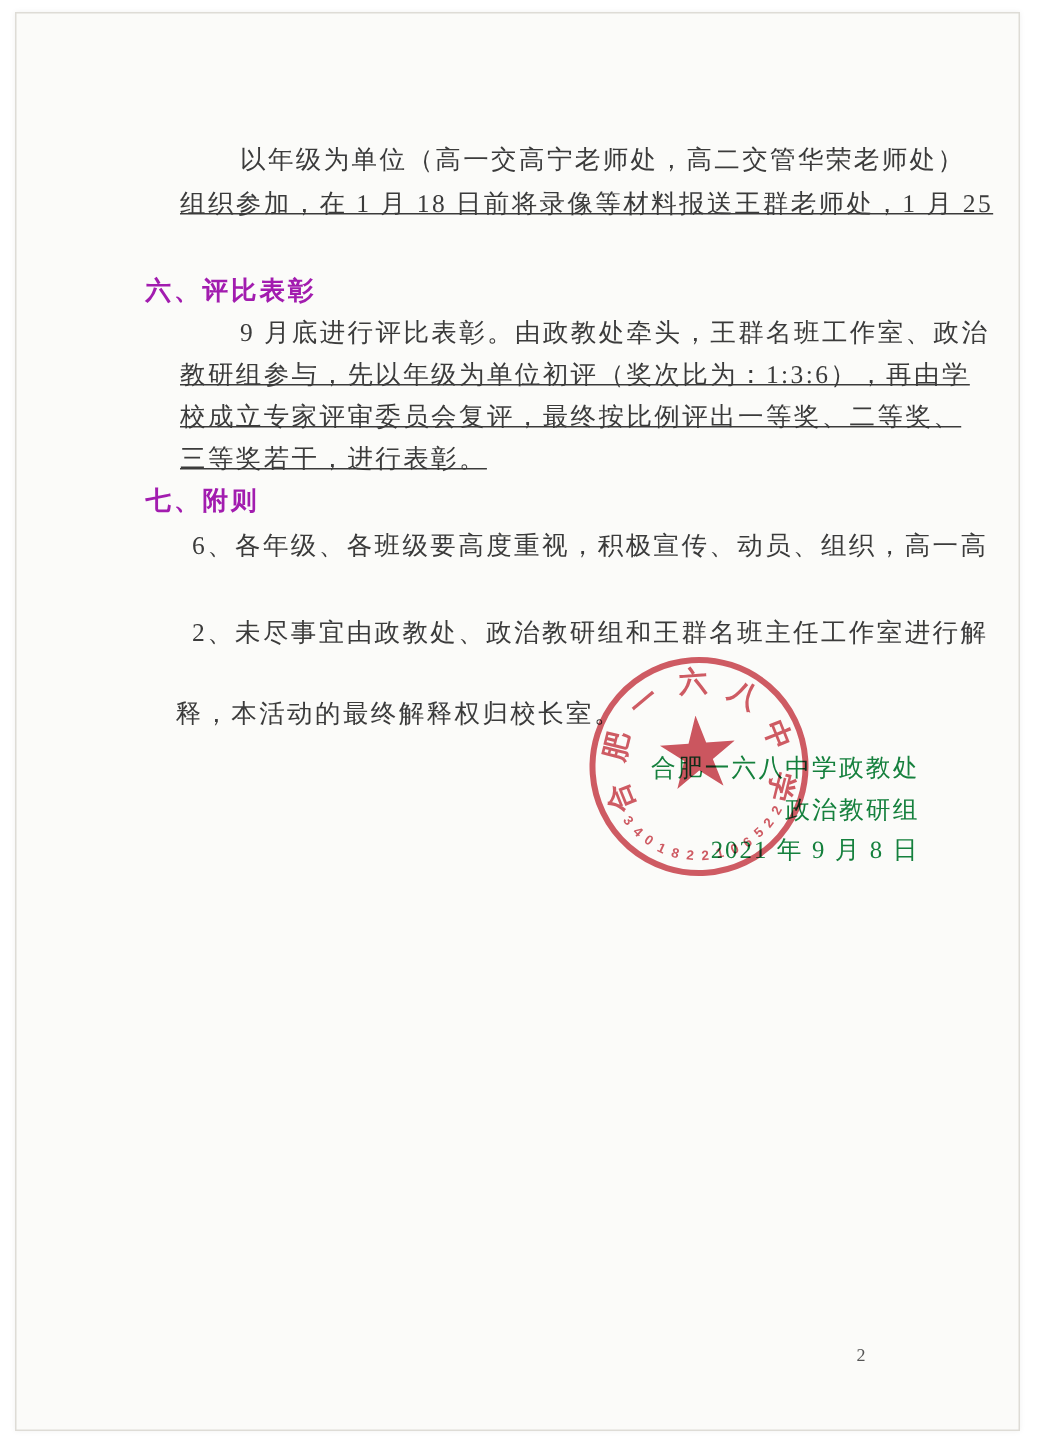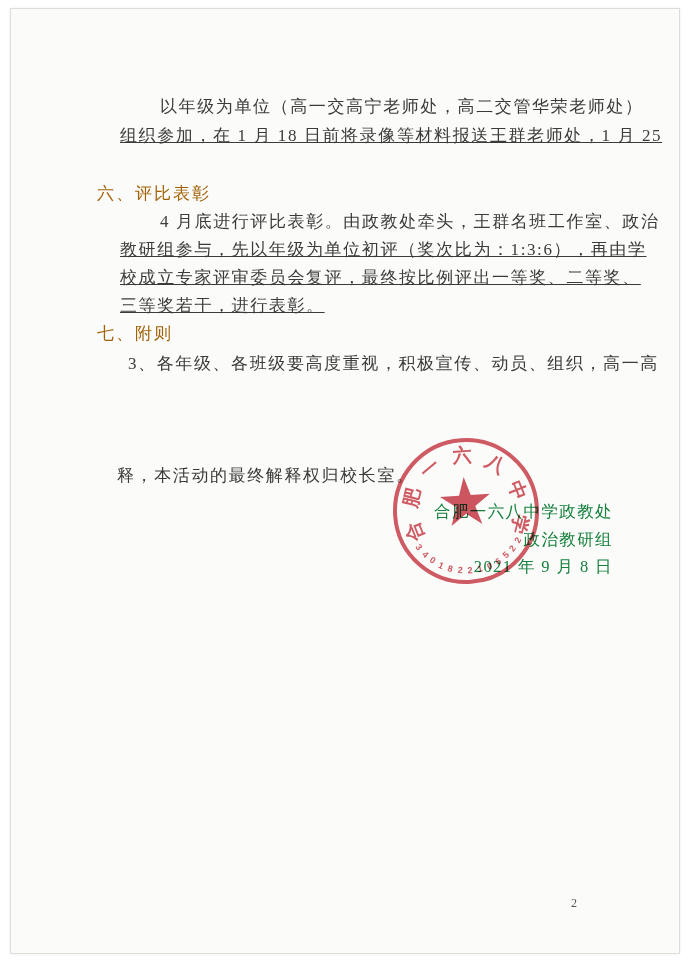--- a/index.html
+++ b/index.html
@@ -7,21 +7,21 @@
         font-family:"Liberation Serif","DejaVu Serif",serif;color:#3a3a3a;padding-left:28px;}
   .paper{position:absolute;left:10px;top:8px;width:668px;height:944px;
          background:#fbfbf9;border:1px solid #dedcd6;box-shadow:0 0 4px rgba(0,0,0,0.06);}
   .doc-line{position:absolute;font-size:17px;line-height:29px;letter-spacing:1.6px;
             white-space:nowrap;color:#3b3b3b;}
   .l-indent2{left:160px;}
   .l-body{left:120px;text-decoration:underline;}
   .l-item1{left:128px;}
   .l-item2{left:117px;}
   .l-heading{left:97px;font-family:"Liberation Sans","DejaVu Sans",sans-serif;
-             font-weight:normal;color:#a16207;letter-spacing:2px;}
+             font-weight:bold;color:#a21caf;letter-spacing:2px;}
   .signature{position:absolute;left:383px;top:498px;width:230px;text-align:right;
              font-size:16.5px;line-height:27.5px;letter-spacing:1.4px;color:#15803d;}
   .signature div{white-space:nowrap;}
   .page-number{position:absolute;left:571px;top:896px;font-size:12px;color:#555;}
   
   .seal{position:absolute;left:393px;top:438px;width:146px;height:146px;
         transform:rotate(-4deg);mix-blend-mode:multiply;opacity:0.88;z-index:5;
         pointer-events:none;}
   .seal-ring{position:absolute;left:0;top:0;width:138px;height:138px;border:4px solid #cc4550;
              border-radius:50%;}
@@ -36,27 +36,28 @@
 </head>
 <body>
 
 <div class="page">
   <div class="paper"></div>
 
   <div class="doc-line l-indent2" style="top:92px">以年级为单位（高一交高宁老师处，高二交管华荣老师处）</div>
   <div class="doc-line l-body" style="top:121px">组织参加，在 1 月 18 日前将录像等材料报送王群老师处，1 月 25</div>
 
   <div class="doc-line l-heading" style="top:179px">六、评比表彰</div>
-  <div class="doc-line l-indent2" style="top:207px">4 月底进行评比表彰。由政教处牵头，王群名班工作室、政治</div>
+  <div class="doc-line l-indent2" style="top:207px">9 月底进行评比表彰。由政教处牵头，王群名班工作室、政治</div>
   <div class="doc-line l-body" style="top:235px">教研组参与，先以年级为单位初评（奖次比为：1:3:6），再由学</div>
   <div class="doc-line l-body" style="top:263px">校成立专家评审委员会复评，最终按比例评出一等奖、二等奖、</div>
   <div class="doc-line l-body" style="top:291px">三等奖若干，进行表彰。</div>
 
   <div class="doc-line l-heading" style="top:319px">七、附则</div>
-  <div class="doc-line l-item1" style="top:349px">3、各年级、各班级要高度重视，积极宣传、动员、组织，高一高</div>
+  <div class="doc-line l-item1" style="top:349px">6、各年级、各班级要高度重视，积极宣传、动员、组织，高一高</div>
+  <div class="doc-line l-item1" style="top:407px">2、未尽事宜由政教处、政治教研组和王群名班主任工作室进行解</div>
   <div class="doc-line l-item2" style="top:461px">释，本活动的最终解释权归校长室。</div>
 
   <div class="signature">
     <div>合肥一六八中学政教处</div>
     <div>政治教研组</div>
     <div>2021 年 9 月 8 日</div>
   </div>
 
   <div class="seal">
     <div class="seal-ring"></div>

